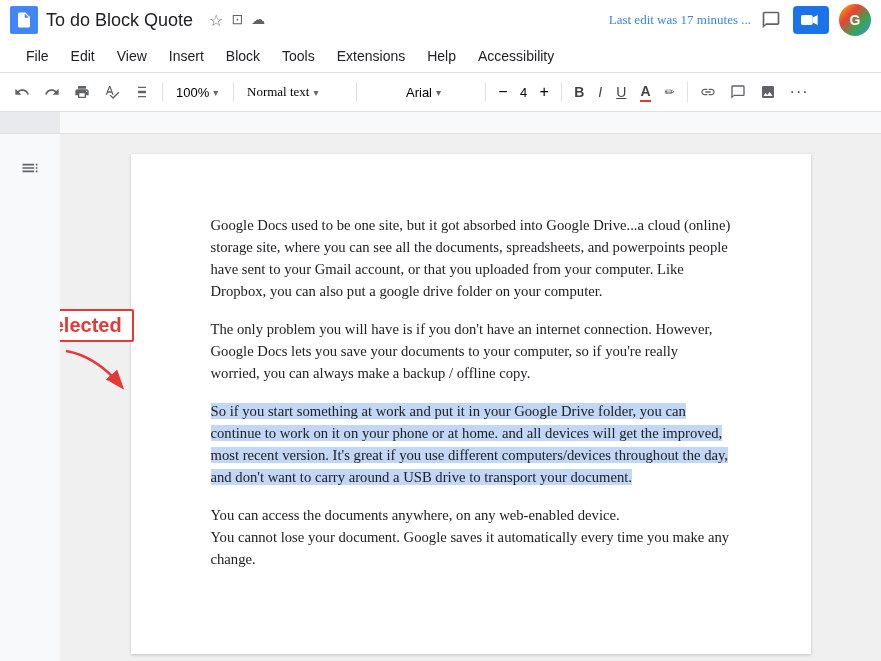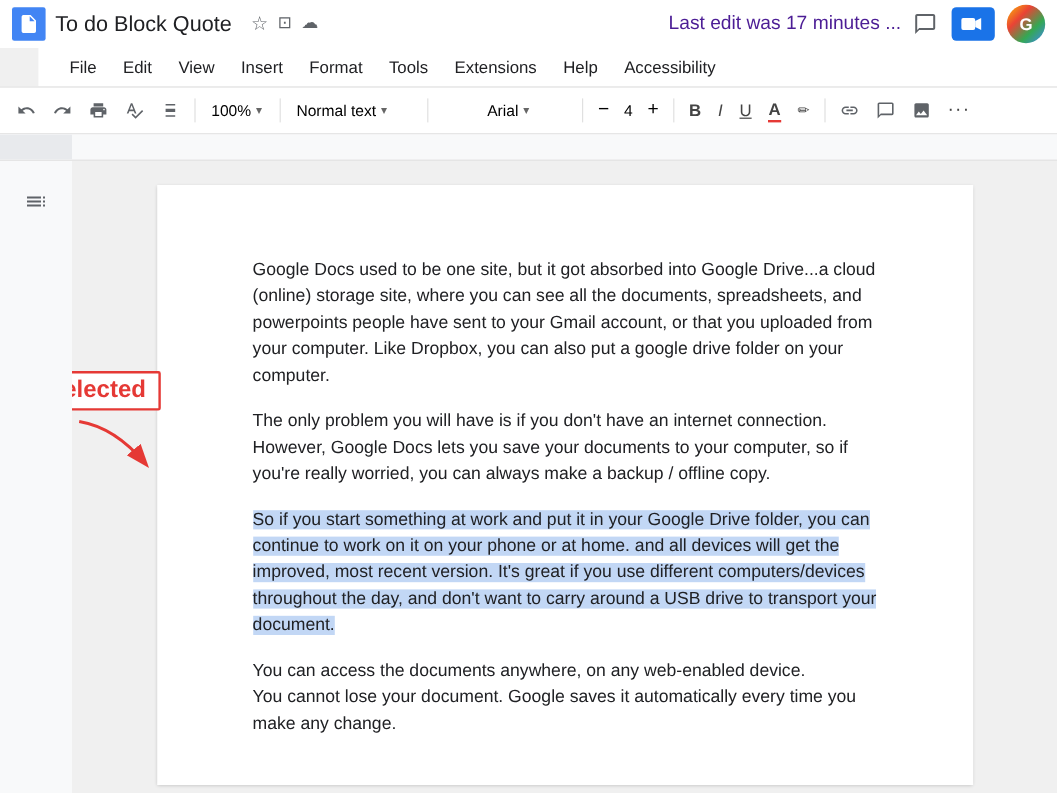--- a/index.html
+++ b/index.html
@@ -17,33 +17,32 @@
     .app-icon {
       width: 28px; height: 28px;
       background: #4285f4;
       border-radius: 2px;
       display: flex; align-items: center; justify-content: center;
       color: white; font-size: 16px; font-weight: bold;
     }
     .doc-title { font-size: 18px; color: #202124; font-weight: 400; margin-right: 4px; }
     .title-icons { display: flex; gap: 8px; margin-left: 4px; color: #5f6368; font-size: 16px; }
     .title-spacer { flex: 1; }
-    .last-edit { color: #4c1d95; font-size: 16px; }
+    .last-edit { color: #3b82f6; font-size: 13px; font-family: Liberation Serif, serif; }
     .header-right { display: flex; align-items: center; gap: 10px; }
     .icon-btn { width: 24px; height: 24px; display: flex; align-items: center; justify-content: center; cursor: pointer; color: #5f6368; }
 
     
     .menu-bar {
       display: flex;
       align-items: center;
       padding: 0 16px;
       background: #fff;
       height: 32px;
       gap: 2px;
-      margin-left: 32px;
     }
     .menu-item {
       padding: 4px 10px;
       font-size: 14px;
       color: #202124;
       cursor: pointer;
       border-radius: 4px;
     }
 
     
@@ -63,21 +62,21 @@
       border-radius: 3px; font-size: 13px; height: 28px;
     }
     .tb-divider { width: 1px; height: 20px; background: #e0e0e0; margin: 0 4px; }
     .tb-dropdown {
       display: flex; align-items: center; gap: 4px;
       padding: 3px 6px; cursor: pointer; border-radius: 3px;
       font-size: 13px; height: 28px;
       border: 1px solid transparent;
     }
     .zoom-select { min-width: 58px; }
-    .style-select { min-width: 110px; }
+    .style-select { min-width: 110px; font-family: Liberation Serif, serif; }
     .font-select { min-width: 80px; margin-left: 36px; }
     .font-size-area { display: flex; align-items: center; gap: 2px; }
     .font-size-btn { width: 22px; height: 22px; display: flex; align-items: center; justify-content: center; cursor: pointer; font-size: 16px; border-radius: 3px; }
     .font-size-val { font-size: 13px; padding: 2px 4px; }
     .tb-bold { font-weight: bold; }
     .tb-italic { font-style: italic; }
     .tb-underline { text-decoration: underline; }
 
     
     .ruler {
@@ -117,21 +116,21 @@
     }
     .doc-page {
       width: 680px;
       min-height: 500px;
       background: #fff;
       box-shadow: 0 1px 3px rgba(0,0,0,0.2);
       padding: 60px 80px;
       position: relative;
     }
     .doc-text { font-family: Arial, sans-serif; font-size: 11pt; line-height: 1.5; color: #202124; }
-    .doc-para { margin-bottom: 16px; }
+    .doc-para { margin-bottom: 16px; font-family: Liberation Serif, serif; }
     .selected-text {
       background: #c2d7f5;
     }
 
     .chevron { font-size: 10px; color: #666; }
   </style>
 </head>
 <body>
 
 <div class="title-bar">
@@ -164,21 +163,21 @@
       <span style="color:white;font-size:14px;font-weight:bold">G</span>
     </div>
   </div>
 </div>
 
 <div class="menu-bar">
   <span class="menu-item">File</span>
   <span class="menu-item">Edit</span>
   <span class="menu-item">View</span>
   <span class="menu-item">Insert</span>
-  <span class="menu-item">Format</span>
+  <span class="menu-item">Block</span>
   <span class="menu-item">Tools</span>
   <span class="menu-item">Extensions</span>
   <span class="menu-item">Help</span>
   <span class="menu-item">Accessibility</span>
 </div>
 
 <div class="toolbar">
   <div class="tb-btn">
     <svg width="16" height="16" viewBox="0 0 24 24" fill="#5f6368">
         <path d="M12.5 8c-2.65 0-5.05.99-6.9 2.6L2 7v9h9l-3.62-3.62c1.39-1.16 3.16-1.88 5.12-1.88 3.54 0 6.55 2.31 7.6 5.5l2.37-.78C21.08 11.03 17.15 8 12.5 8z"></path>

